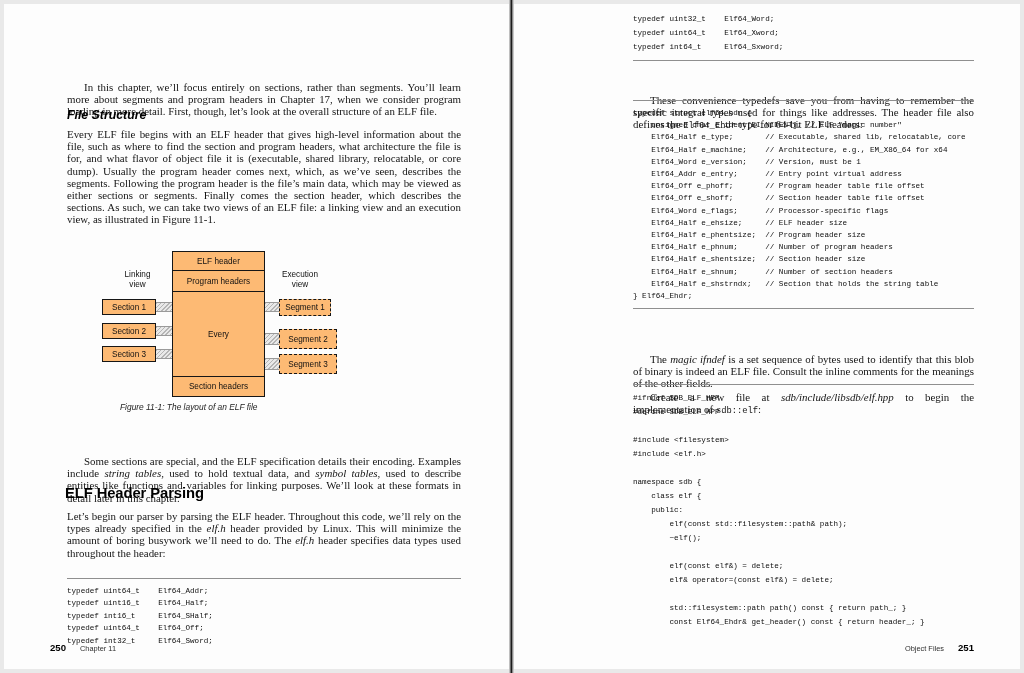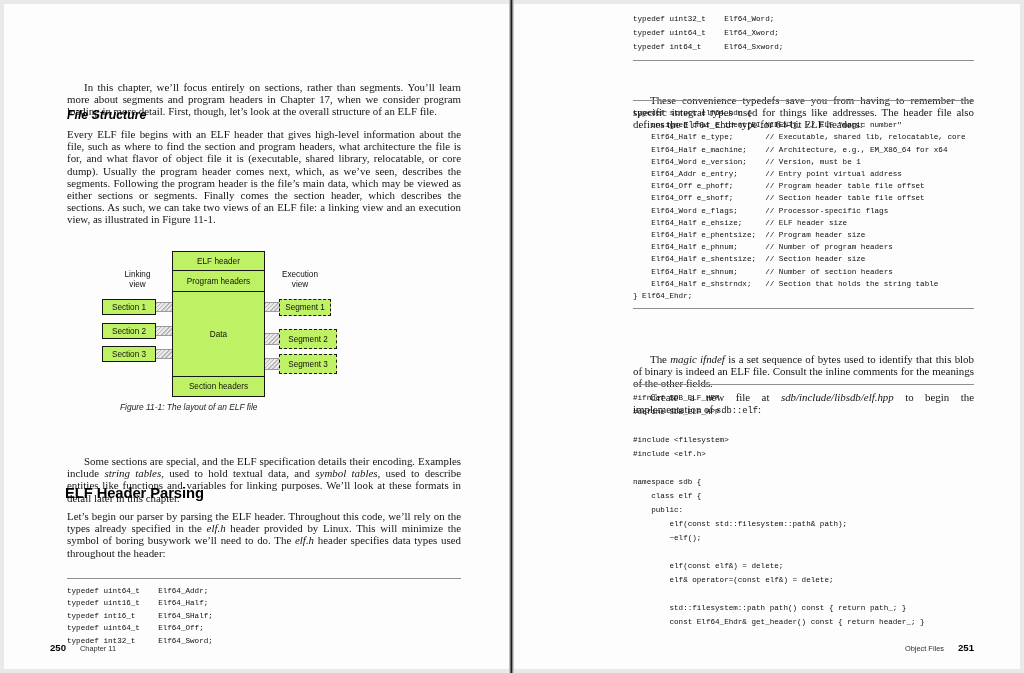--- a/index.html
+++ b/index.html
@@ -23,21 +23,21 @@
   .lh124 { line-height:12.4px; }
   .rule-top { border-top:1px solid #8f8f8f; padding-top:6px; }
   .rule-bottom { border-bottom:1px solid #8f8f8f; padding-bottom:6px; }
   .bhead { font-family:"Liberation Sans", sans-serif; font-weight:700; font-style:italic;
            font-size:12.3px; color:#000; }
   .ahead { font-family:"Liberation Sans", sans-serif; font-weight:700; font-size:14.8px;
            color:#000; letter-spacing:-0.1px; }
   .caption { font-family:"Liberation Sans", sans-serif; font-style:italic; font-size:8.4px; color:#1c1c1c; }
 
   .fig { font-family:"Liberation Sans", sans-serif; font-size:8.2px; color:#111; }
-  .fig .fbox { position:absolute; border:1px solid #161616; background:#bef264; display:flex;
+  .fig .fbox { position:absolute; border:1px solid #161616; background:#fdba74; display:flex;
                align-items:center; justify-content:center; text-align:center; line-height:9px; padding:0; }
   .fig .dashed { border-style:dashed; }
   .fig .band { position:absolute;
                background:repeating-linear-gradient(135deg,#b5b5b5 0,#b5b5b5 1px,#e9e9e9 1px,#e9e9e9 3px);
                border-top:1px solid #9a9a9a; border-bottom:1px solid #9a9a9a; }
   .fig .viewlabel { position:absolute; text-align:center; line-height:9.5px; }
 
   .folio { font-family:"Liberation Sans", sans-serif; font-weight:700; font-size:9.6px; color:#000; }
   .runner { font-family:"Liberation Sans", sans-serif; font-size:7.4px; color:#2e2e2e; }
 </style>
@@ -62,21 +62,21 @@
       <div>view</div>
     </div>
 
     <div class="viewlabel" style="left:170px; top:21px; width:60px;">
       <div>Execution</div>
       <div>view</div>
     </div>
 
     <div class="fbox" style="left:72px; top:2px;   width:93px; height:20px;">ELF header</div>
     <div class="fbox" style="left:72px; top:21px;  width:93px; height:22px;">Program headers</div>
-    <div class="fbox" style="left:72px; top:42px;  width:93px; height:86px;">Data</div>
+    <div class="fbox" style="left:72px; top:42px;  width:93px; height:86px;">Every</div>
     <div class="fbox" style="left:72px; top:127px; width:93px; height:21px;">Section headers</div>
 
     <div class="fbox" style="left:2px; top:50px; width:54px; height:16px;">Section 1</div>
     <div class="fbox" style="left:2px; top:74px; width:54px; height:16px;">Section 2</div>
     <div class="fbox" style="left:2px; top:97px; width:54px; height:16px;">Section 3</div>
 
     <div class="band" style="left:56px; top:53px;  width:16px; height:10px;"></div>
     <div class="band" style="left:56px; top:77px;  width:16px; height:10px;"></div>
     <div class="band" style="left:56px; top:100px; width:16px; height:10px;"></div>
 
@@ -91,21 +91,21 @@
 
   <div class="abs caption" style="left:120px; top:402px;">Figure 11-1: The layout of an ELF file</div>
 
   <p class="abs body-text indent" style="left:67px; top:418px; width:394px;">
     <span>Some sections are special, and the ELF specification details their encoding. Examples include </span><span class="i">string tables</span><span>, used to hold textual data, and </span><span class="i">symbol tables</span><span>, used to describe entities like functions and variables for linking purposes. We’ll look at these formats in detail later in this chapter.</span>
   </p>
 
   <h2 class="abs ahead" style="left:65px; top:485px;">ELF Header Parsing</h2>
 
   <p class="abs body-text" style="left:67px; top:510px; width:394px;">
-    <span>Let’s begin our parser by parsing the ELF header. Throughout this code, we’ll rely on the types already specified in the </span><span class="i">elf.h</span><span> header provided by Linux. This will minimize the symbol of boring busywork we’ll need to do. The </span><span class="i">elf.h</span><span> header specifies data types used throughout the header:</span>
+    <span>Let’s begin our parser by parsing the ELF header. Throughout this code, we’ll rely on the types already specified in the </span><span class="i">elf.h</span><span> header provided by Linux. This will minimize the amount of boring busywork we’ll need to do. The </span><span class="i">elf.h</span><span> header specifies data types used throughout the header:</span>
   </p>
 
   <pre class="abs codeblock lh124 rule-top" style="left:67px; top:563px; width:394px;margin-top:15px;">typedef uint64_t    Elf64_Addr;
 typedef uint16_t    Elf64_Half;
 typedef int16_t     Elf64_SHalf;
 typedef uint64_t    Elf64_Off;
 typedef int32_t     Elf64_Sword;</pre>
 
   <div class="abs" style="left:50px; top:637px;">
     <span class="folio">250</span><span class="runner" style="margin-left:14px;">Chapter 11</span>

